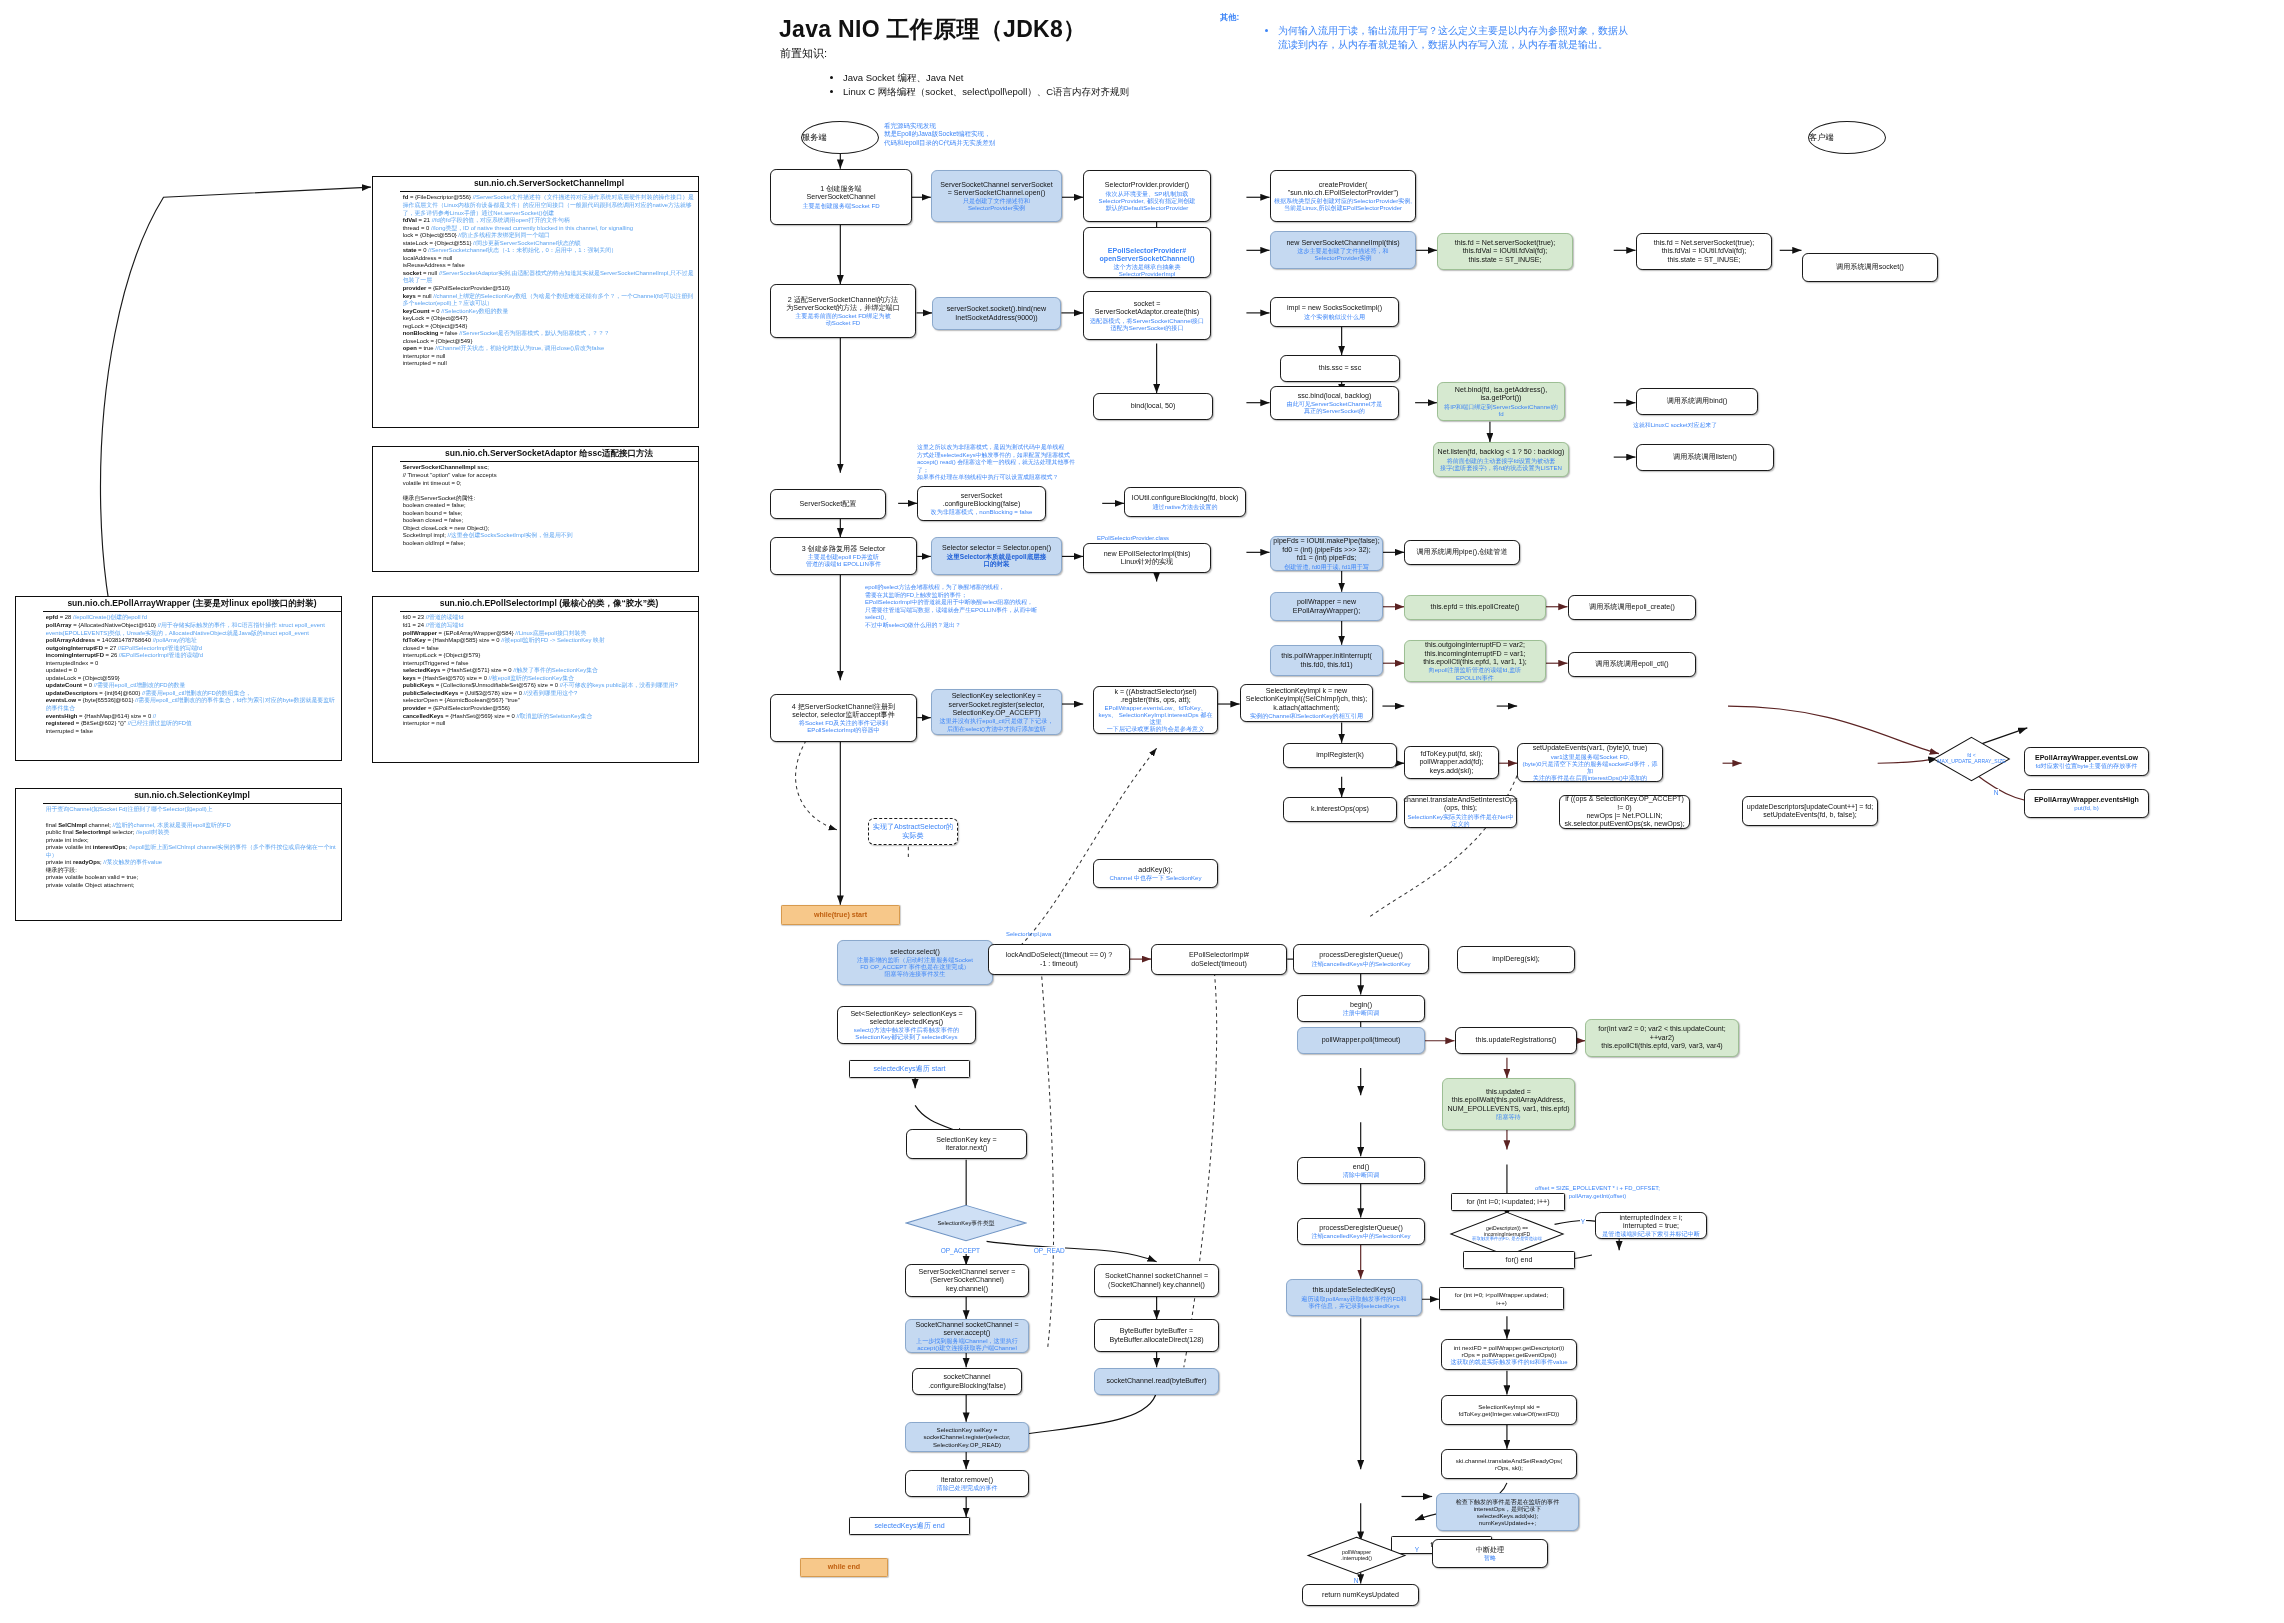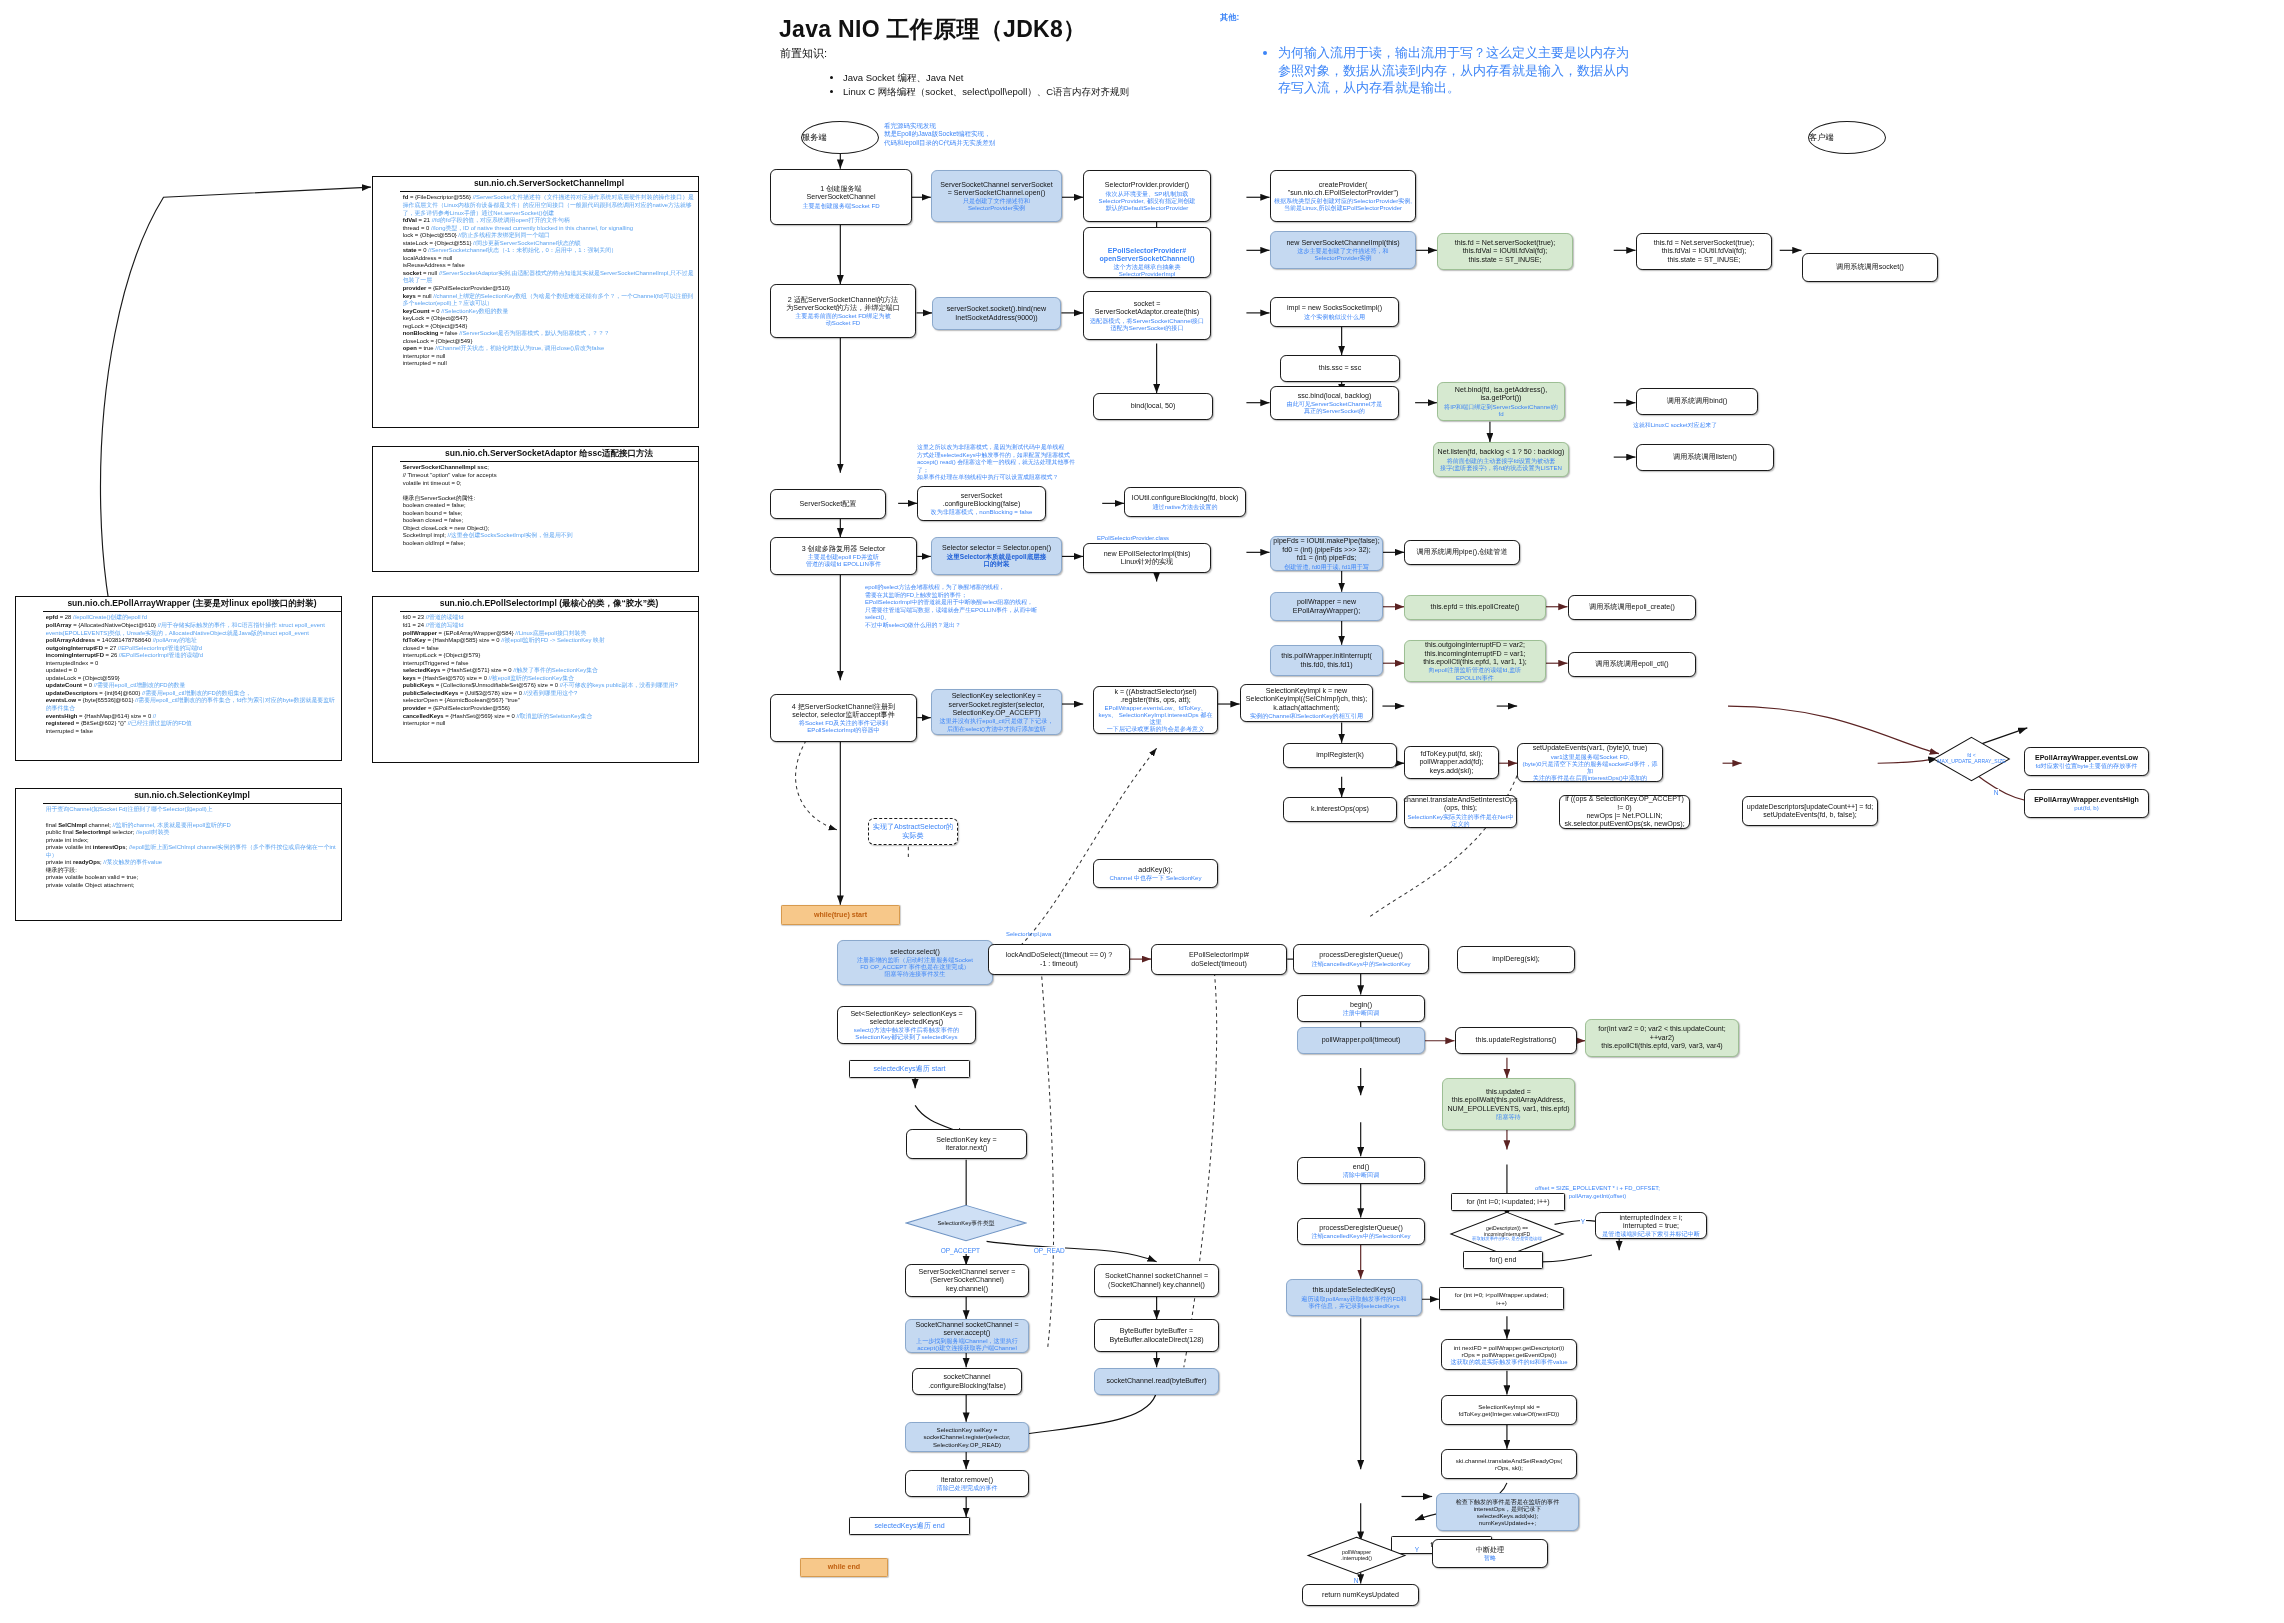--- a/index.html
+++ b/index.html
@@ -10,21 +10,21 @@
   }
   .canvas{position:absolute;left:0;top:0;width:2284px;height:1623px;}
   svg.wires{position:absolute;left:0;top:0;width:2284px;height:1623px;pointer-events:none;}
 
   
   #title{position:absolute;left:779px;top:13.6px;font-size:23px;font-weight:bold;letter-spacing:0.3px;}
   #pre-label{position:absolute;left:780px;top:46px;font-size:11px;}
   #pre-list{position:absolute;left:803px;top:61px;font-size:9.5px;line-height:1.55;}
   #pre-list li{margin:0;}
   #other-label{position:absolute;left:1220px;top:12.2px;font-size:8.2px;font-weight:bold;color:#3d85f7;}
-  #other-list{position:absolute;left:1238px;top:31px;font-size:13px;line-height:1.35;color:#3d85f7;width:354px;}
+  #other-list{position:absolute;left:1238px;top:14px;font-size:10px;line-height:1.35;color:#3d85f7;width:354px;}
   #other-list li{margin:0;}
 
   
   .classbox{position:absolute;border:1.1px solid #0d0d0d;background:#fff;box-sizing:border-box;padding-left:27px;}
   .classbox .hdr{
     text-align:center;font-weight:bold;font-size:8.5px;padding:2px 1.4px 2.7px;
     border-bottom:1.1px solid #0d0d0d;line-height:1.15;
   }
   .classbox .body{padding:2px 2.7px 2.7px;font-size:5.9px;line-height:1.28;word-break:break-word;}
   .classbox .body div{white-space:normal;}
@@ -618,21 +618,21 @@
       <span style="white-space:pre-line;font-size:5.1px;">getDescriptor(i) ==
 incomingInterruptFD</span>
       <span class="blueword" style="font-size:4.4px;">获取触发事件的FD, 是否是管道读端</span>
     </div>
   </div>
   <div class="node" style="left:1595px;top:1212px;width:112px;height:27px;">
     <div class="main" style="white-space:pre-line">interruptedIndex = i;
 interrupted = true;</div>
     <div class="sub" style="white-space:pre-line">是管道读端则记录下索引并标记中断</div>
   </div>
-  <div class="node sq" style="left:1463px;top:1251px;width:80px;height:17.7px;align-items:center;">
+  <div class="node sq" style="left:1463px;top:1251px;width:112px;height:17.7px;align-items:center;">
     <div class="main" style="white-space:pre-line">for() end</div>
   </div>
   <div class="node" style="left:1297px;top:1157px;width:128px;height:27px;">
     <div class="main" style="white-space:pre-line">end()</div>
     <div class="sub" style="white-space:pre-line">清除中断回调</div>
   </div>
   <div class="node" style="left:1297px;top:1218px;width:128px;height:27px;">
     <div class="main" style="white-space:pre-line">processDeregisterQueue()</div>
     <div class="sub" style="white-space:pre-line">注销cancelledKeys中的SelectionKey</div>
   </div>

